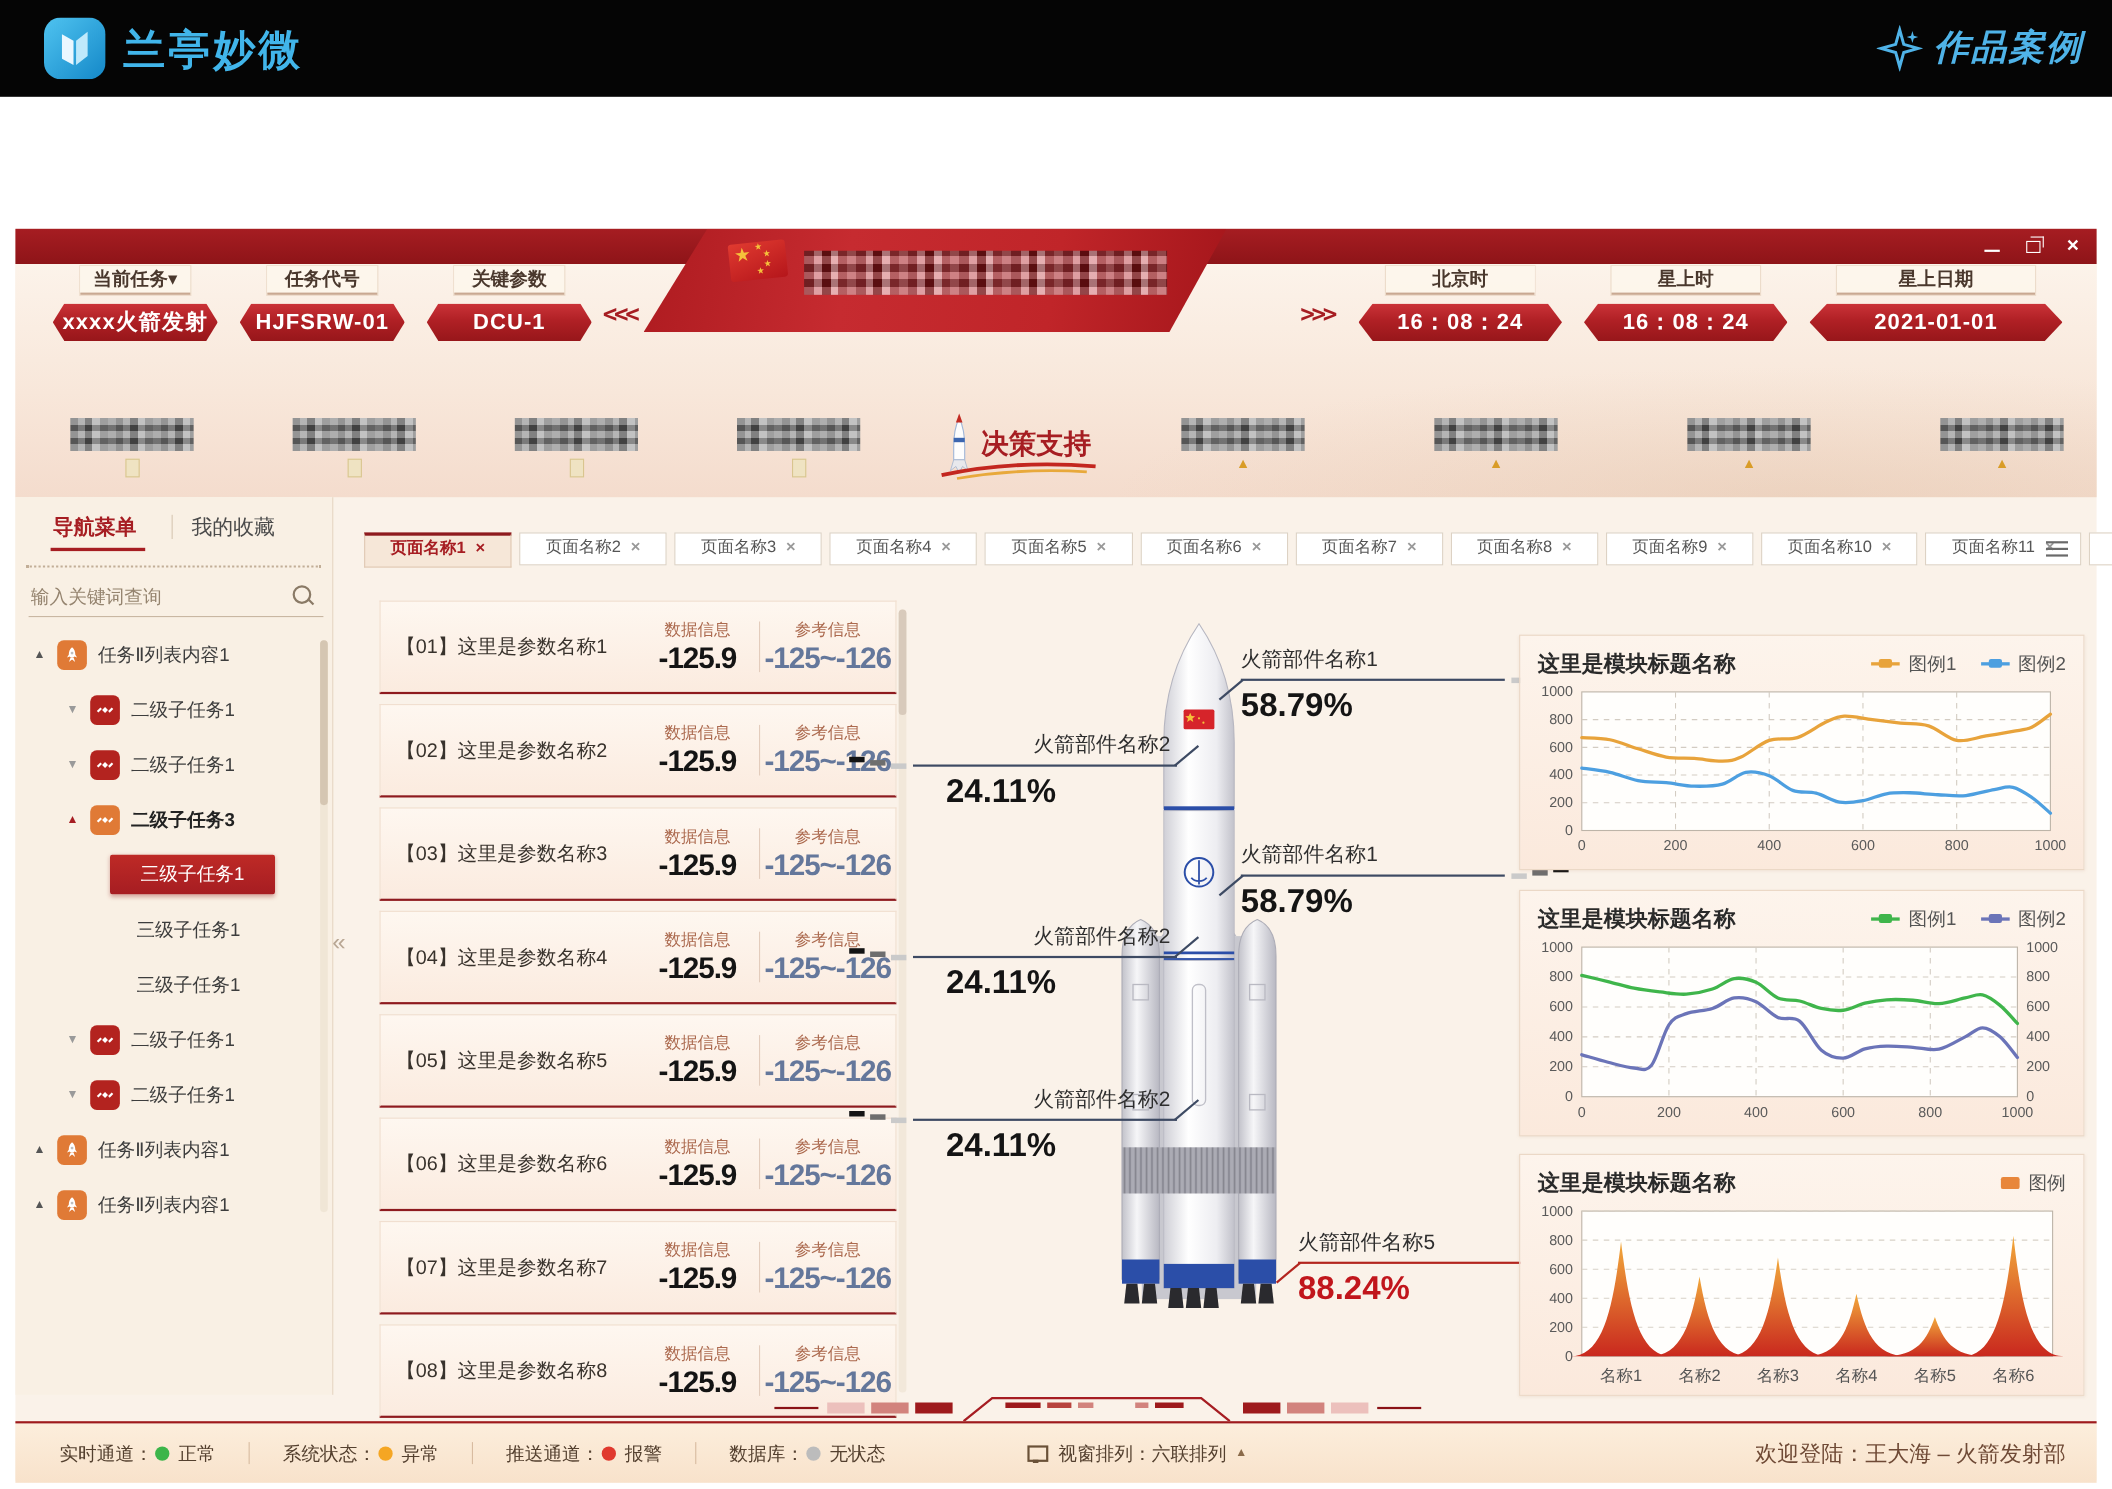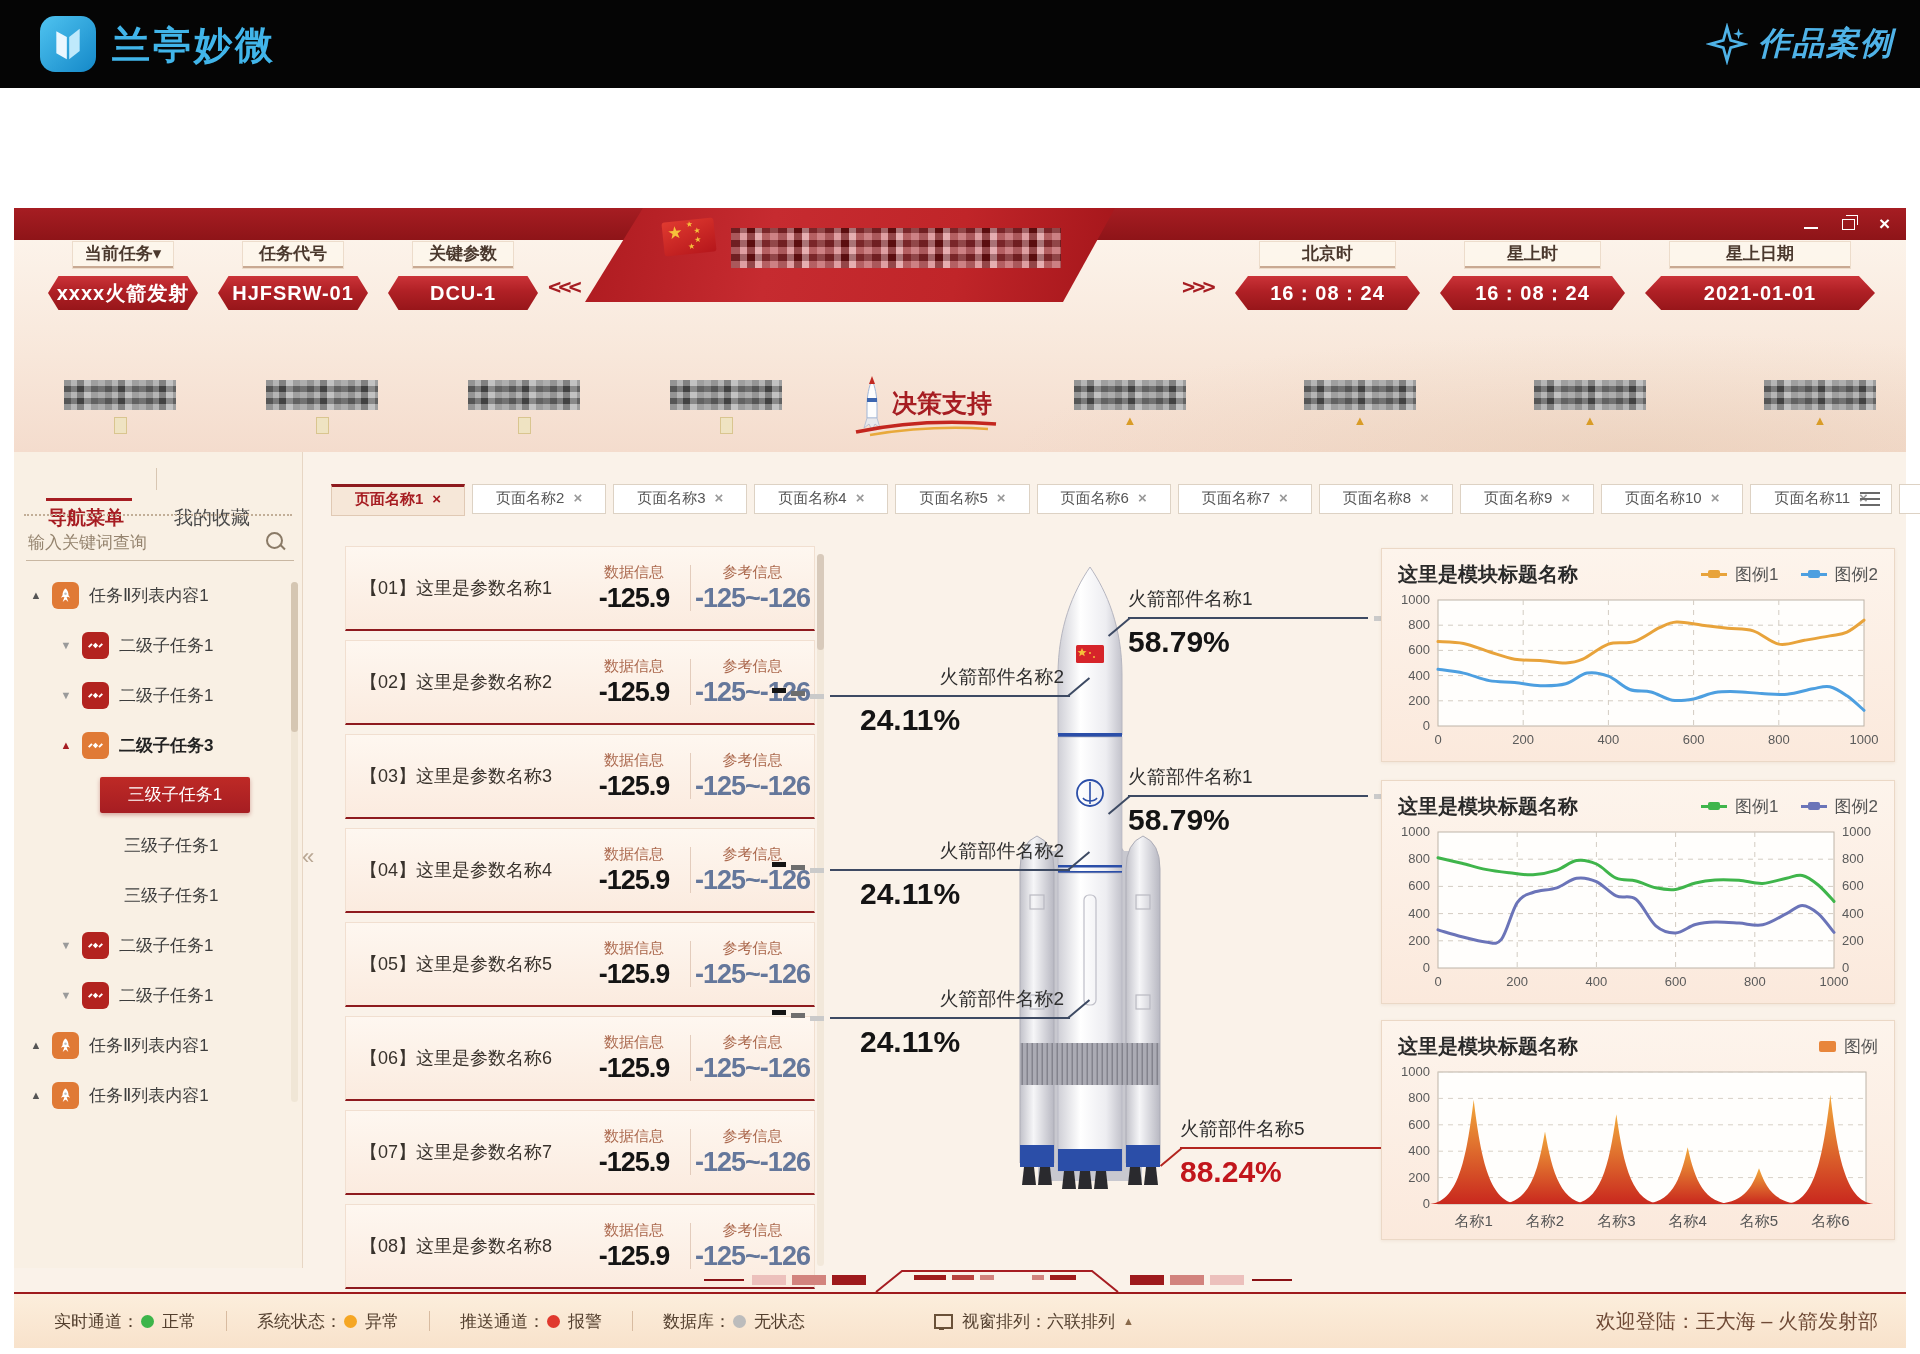--- a/index.html
+++ b/index.html
@@ -61,21 +61,21 @@
   
   .dash-nav{position:absolute;left:0;top:166px;width:1892px;height:78px;}
   .nav-item{position:absolute;top:6px;width:116px;text-align:center;cursor:pointer;}
   .nav-pix{width:112px;height:30px;margin:0 auto;}
   .nav-marker-rect{width:11px;height:15px;margin:7px auto 0;background:#EFE3C2;border:1px solid #D9C58F;}
   .nav-marker-tri{margin-top:4px;color:#D99C27;font-size:13px;line-height:13px;}
   .nav-center{position:absolute;left:822px;top:0px;width:170px;text-align:center;cursor:pointer;}
   
   .sidebar{position:absolute;left:0;top:244px;width:288px;height:816px;background:#F9F0E4;border-right:1px solid #E7D6C4;}
   .sb-tabs{position:absolute;left:0;top:10px;width:288px;height:40px;}
-  .sb-tab{position:absolute;top:4px;font-size:19px;cursor:pointer;margin-top:39px;}
+  .sb-tab{position:absolute;top:4px;font-size:19px;cursor:pointer;}
   .sb-tab.active{color:#A61D22;font-weight:bold;}
   .sb-tab.idle{color:#4a4a4a;}
   .sb-underline{position:absolute;left:32px;top:36px;width:86px;height:3px;background:#A61D22;}
   .sb-tabdiv{position:absolute;left:142px;top:6px;width:1px;height:22px;background:#D8C6B2;}
   .sb-dotted{position:absolute;left:10px;top:62px;width:268px;border-top:2px dotted #C2AE97;}
   .sb-search{position:absolute;left:12px;top:74px;width:264px;height:32px;border:none;border-bottom:1px solid #C9B7A2;background:transparent;
     font-size:17px;color:#6a5a48;font-family:inherit;outline:none;}
   .sb-search::placeholder{color:#95846f;}
   .sb-searchicon{position:absolute;left:252px;top:80px;width:13px;height:13px;border:2px solid #8a7a66;border-radius:50%;}
   .sb-searchicon::after{content:"";position:absolute;left:11px;top:12px;width:7px;height:2px;background:#8a7a66;transform:rotate(45deg);}
@@ -123,21 +123,21 @@
   .co .dashes{position:absolute;top:-7px;display:flex;gap:5px;}
   .co.right .dashes{right:-58px;}
   .co.left .dashes{left:-58px;}
   .co .dashes i{display:block;width:14px;height:5px;}
   .co .val{font-size:30px;font-weight:bold;color:#141414;margin-top:6px;}
   .co.left .lab{text-align:right;padding-right:6px;}
   .co.left .val{padding-left:30px;}
   .co.alert .line,.co.alert .diag{background:#B3251F;}
   .co.alert .val{color:#C1161C;}
   
-  .card{position:absolute;width:512px;background:linear-gradient(180deg,#FDF4EC,#FBE9DC);border:1px solid #EBD8C6;box-shadow:0 1px 3px rgba(180,140,110,.15);}
+  .card{position:absolute;width:512px;background:linear-gradient(180deg,#FDF4EC,#FBE9DC);border:1px solid #EBD8C6;box-shadow:0 1px 3px rgba(180,140,110,.15);margin-top:29px;}
   .card-h{display:flex;align-items:center;padding:12px 16px 0 16px;}
   .card-title{font-size:20px;font-weight:bold;color:#2a2a2a;flex:1;}
   .legend{display:flex;align-items:center;gap:22px;}
   .leg{display:flex;align-items:center;font-size:17px;color:#555;}
   .legline{position:relative;width:26px;height:3px;margin-right:8px;}
   .legline i{position:absolute;left:7px;top:-3px;width:12px;height:8px;border-radius:2px;}
   .legrect{width:17px;height:11px;border-radius:2px;margin-right:8px;}
   
   .deco{position:absolute;left:0;top:1060px;width:1892px;height:24px;}
   .statusbar{position:absolute;left:0;top:1084px;width:1892px;height:54px;background:linear-gradient(180deg,#FCEEDC,#F8E2CB);

